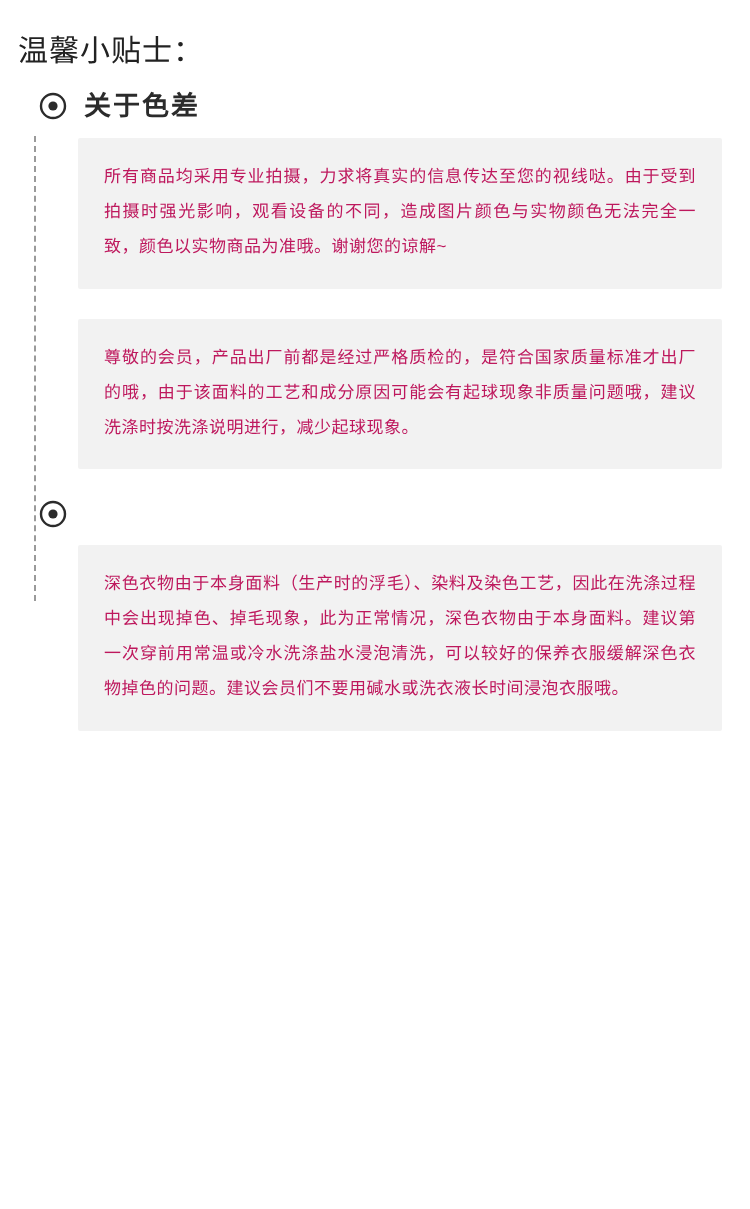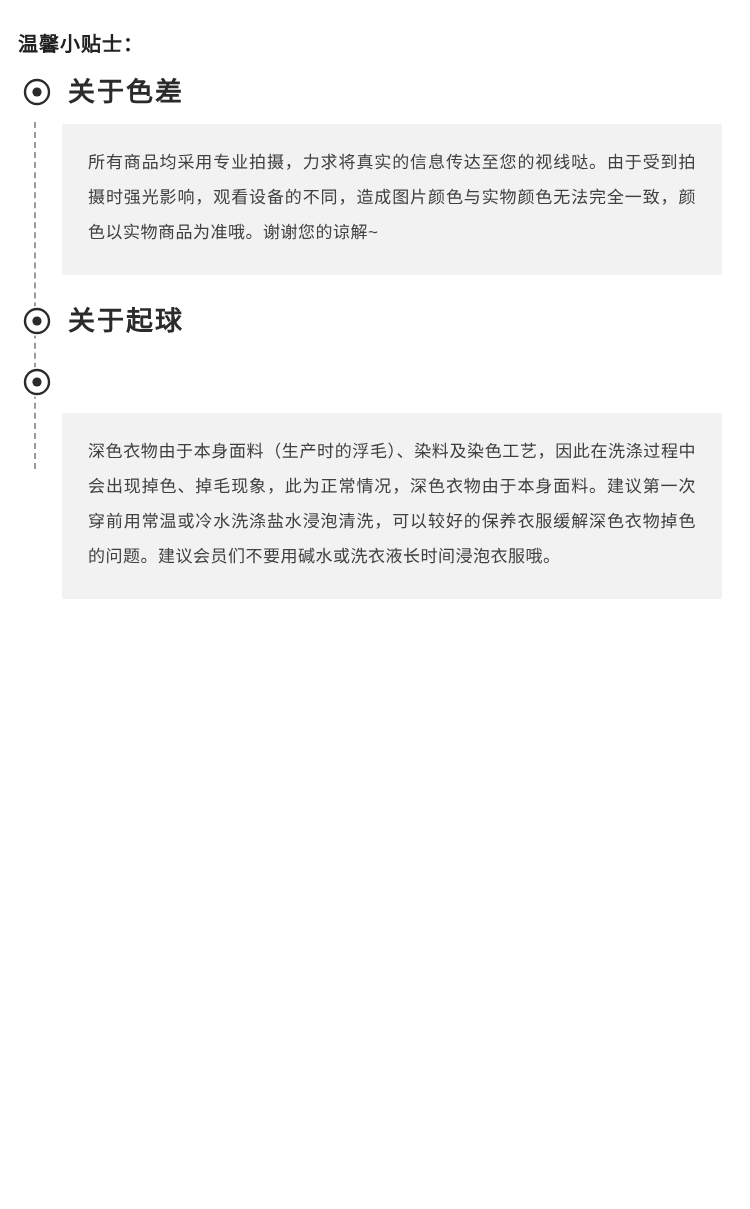--- a/index.html
+++ b/index.html
@@ -17,31 +17,31 @@
   .page {
     position: relative;
     width: 750px;
     min-height: 1209px;
     box-sizing: border-box;
     padding: 0;
     background: #ffffff;
     overflow: hidden;
   }
   .page-title {
-    font-size: 20px;
-    font-weight: 700;
+    font-size: 30px;
+    font-weight: 400;
     color: #222222;
     letter-spacing: 1px;
     padding: 30px 0 0 18px;
     line-height: 1.4;
   }
   .tips-list {
     position: relative;
     margin: 18px 0 0 0;
-    padding: 0 28px 40px 2px;
+    padding: 0 28px 40px 18px;
   }
   
   .timeline-line {
     position: absolute;
     left: 34px;
     top: 46px;
     bottom: 170px;
     width: 0;
     border-left: 2px dashed #9a9a9a;
     z-index: 0;
@@ -82,21 +82,21 @@
     letter-spacing: 2px;
     line-height: 1.2;
   }
   .tip-body {
     margin: 16px 0 0 60px;
     background: #f2f2f2;
     border-radius: 2px;
     padding: 22px 26px 24px 26px;
     font-size: 17px;
     line-height: 2.05;
-    color: #404040;
+    color: #be185d;
     letter-spacing: 0.5px;
     text-align: justify;
   }
 </style>
 </head>
 <body>
 
 <div class="page">
 
   <div class="page-title">温馨小贴士：</div>
@@ -111,29 +111,21 @@
             <circle cx="15" cy="15" r="12" fill="none" stroke="#2b2b2b" stroke-width="2.4"></circle>
             <circle cx="15" cy="15" r="4.6" fill="#2b2b2b"></circle>
           </svg>
         </span>
         <span class="tip-heading">关于色差</span>
       </div>
       <div class="tip-body">所有商品均采用专业拍摄，力求将真实的信息传达至您的视线哒。由于受到拍摄时强光影响，观看设备的不同，造成图片颜色与实物颜色无法完全一致，颜色以实物商品为准哦。谢谢您的谅解~</div>
     </div>
 
     <div class="tip-block">
-      <div class="tip-header">
-        <span class="bullet-icon">
-          <svg viewBox="0 0 30 30" xmlns="http://www.w3.org/2000/svg">
-            <circle cx="15" cy="15" r="12" fill="none" stroke="#2b2b2b" stroke-width="2.4"></circle>
-            <circle cx="15" cy="15" r="4.6" fill="#2b2b2b"></circle>
-          </svg>
-        </span>
-        <span class="tip-heading">关于起球</span>
-      </div>
+      <div class="tip-body">尊敬的会员，产品出厂前都是经过严格质检的，是符合国家质量标准才出厂的哦，由于该面料的工艺和成分原因可能会有起球现象非质量问题哦，建议洗涤时按洗涤说明进行，减少起球现象。</div>
     </div>
 
 
     <div class="tip-block">
       <div class="tip-header">
         <span class="bullet-icon">
           <svg viewBox="0 0 30 30" xmlns="http://www.w3.org/2000/svg">
             <circle cx="15" cy="15" r="12" fill="none" stroke="#2b2b2b" stroke-width="2.4"></circle>
             <circle cx="15" cy="15" r="4.6" fill="#2b2b2b"></circle>
           </svg>

